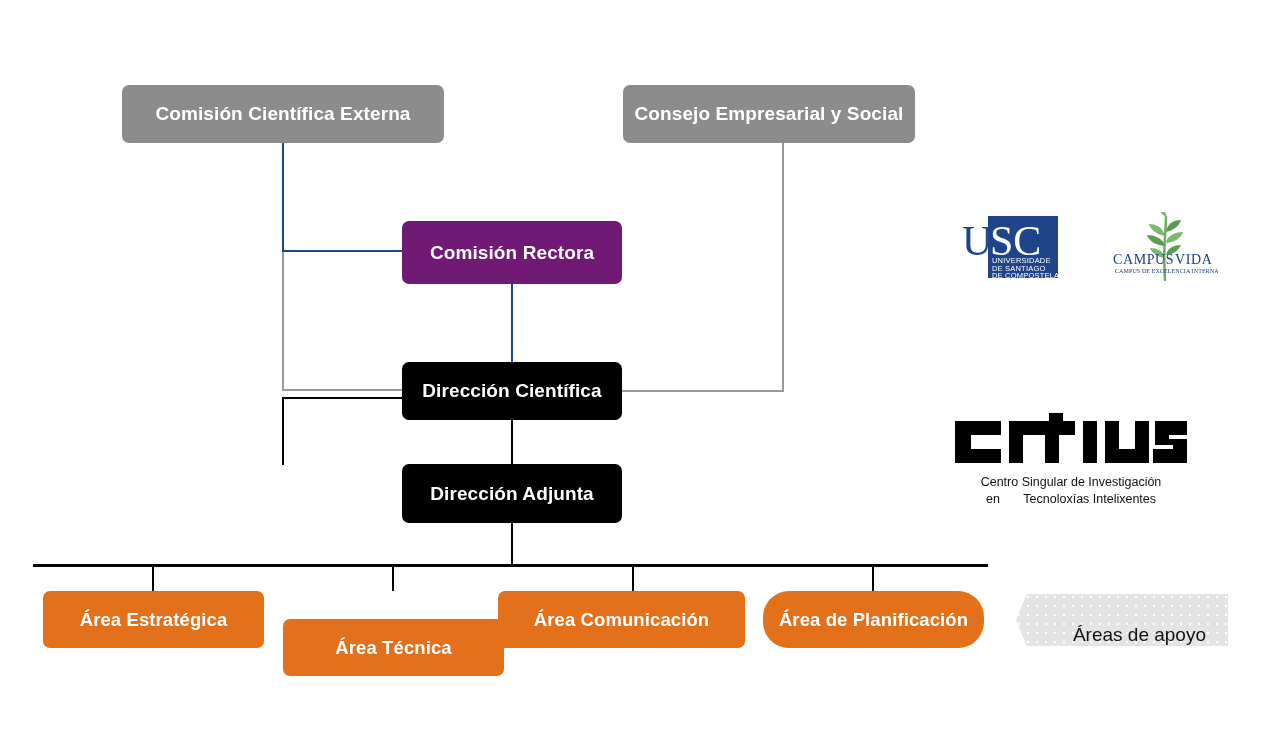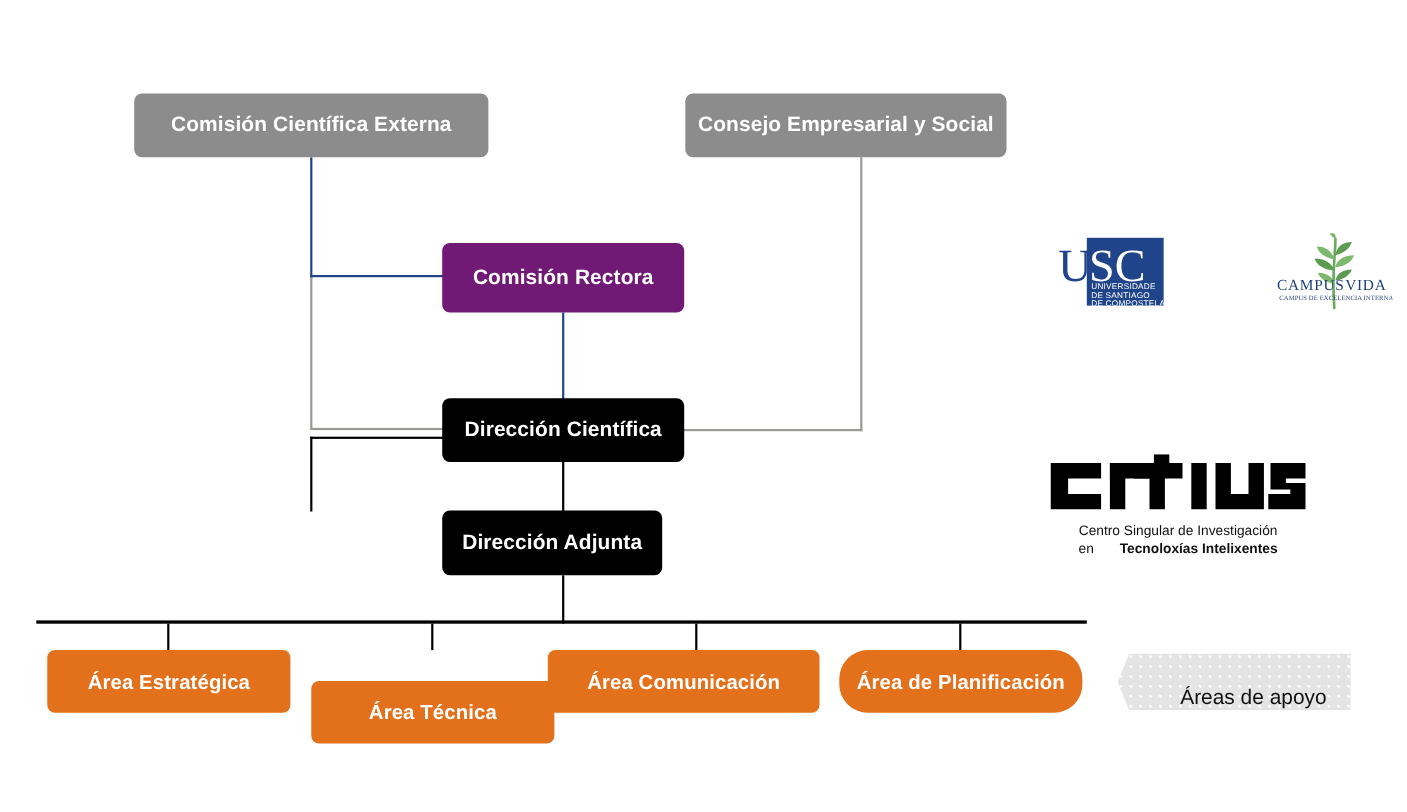--- a/index.html
+++ b/index.html
@@ -80,21 +80,21 @@
   }
   #citius-tagline {
     position: absolute;
     font-size: 12.5px;
     color: #111111;
     line-height: 1.33;
     text-align: center;
     white-space: nowrap;
     z-index: 6;
   }
-  #citius-tagline b { font-weight: 700; margin-left: 20px; }
+  #citius-tagline b { font-weight: 400; margin-left: 20px; }
 </style>
 </head>
 <body>
 
 <div id="chart-root">
 
   <div class="line" style="left:282px; top:143px; width:2px; height:110px; background:#1f4489;"></div>
 
   <div class="line" style="left:282px; top:250px; width:122px; height:2px; background:#1f4489;"></div>
 
@@ -131,21 +131,21 @@
 
   <div class="node blue" style="left:402px; top:221px; width:220px; height:63px;">
     <span>Comisión Rectora</span>
   </div>
 
   <div class="node black" style="left:402px; top:362px; width:220px; height:58px;">
     <span>Dirección Científica</span>
   </div>
 
 
-  <div class="node black" style="left:402px; top:464px; width:200px; height:59px;">
+  <div class="node black" style="left:402px; top:464px; width:220px; height:59px;">
     <span>Dirección Adjunta</span>
   </div>
 
   <div class="node orange" style="left:43px; top:591px; width:221px; height:57px;">
     <span>Área Estratégica</span>
   </div>
   <div class="node orange" style="left:283px; top:619px; width:221px; height:57px;">
     <span>Área Técnica</span>
   </div>
   <div class="node orange" style="left:498px; top:591px; width:247px; height:57px;">
@@ -163,21 +163,21 @@
     <svg width="96" height="62" viewBox="0 0 96 62">
       <rect x="26" y="0" width="70" height="62" fill="#1f4489"></rect>
       <text x="0" y="39" font-family="'Liberation Serif', serif" font-size="42" fill="#1f4489">U</text>
       <text x="28" y="39" font-family="'Liberation Serif', serif" font-size="42" fill="#ffffff">SC</text>
       <text x="30" y="47" font-family="'Liberation Sans', sans-serif" font-size="7.5" letter-spacing="0.2" fill="#ffffff">UNIVERSIDADE</text>
       <text x="30" y="55" font-family="'Liberation Sans', sans-serif" font-size="7.5" letter-spacing="0.2" fill="#ffffff">DE SANTIAGO</text>
       <text x="30" y="62" font-family="'Liberation Sans', sans-serif" font-size="7.5" letter-spacing="0.2" fill="#ffffff">DE COMPOSTELA</text>
     </svg>
   </div>
 
-  <div id="campusvida-logo" style="left:1112px; top:212px; width:106px; height:72px;margin-left:48px;">
+  <div id="campusvida-logo" style="left:1112px; top:212px; width:106px; height:72px;">
     <svg width="106" height="72" viewBox="0 0 106 72">
 
       <path d="M53 68 C52 54 52 40 53 24 C53.6 16 54 10 54 5" stroke="#6aaa5e" stroke-width="2.4" fill="none" stroke-linecap="round"></path>
 
       <path d="M53 24 C44 22 39 18 37 12 C45 12 51 16 53 24Z" fill="#7cb86d"></path>
       <path d="M53 34 C43 33 37 29 35 23 C44 23 51 27 53 34Z" fill="#5d9b52"></path>
       <path d="M53 46 C45 45 40 41 38 36 C46 36 52 40 53 46Z" fill="#7cb86d"></path>
 
       <path d="M54 20 C62 18 67 14 69 8 C61 8 55 12 54 20Z" fill="#5d9b52"></path>
       <path d="M54 31 C63 30 69 26 71 20 C62 20 55 24 54 31Z" fill="#7cb86d"></path>

